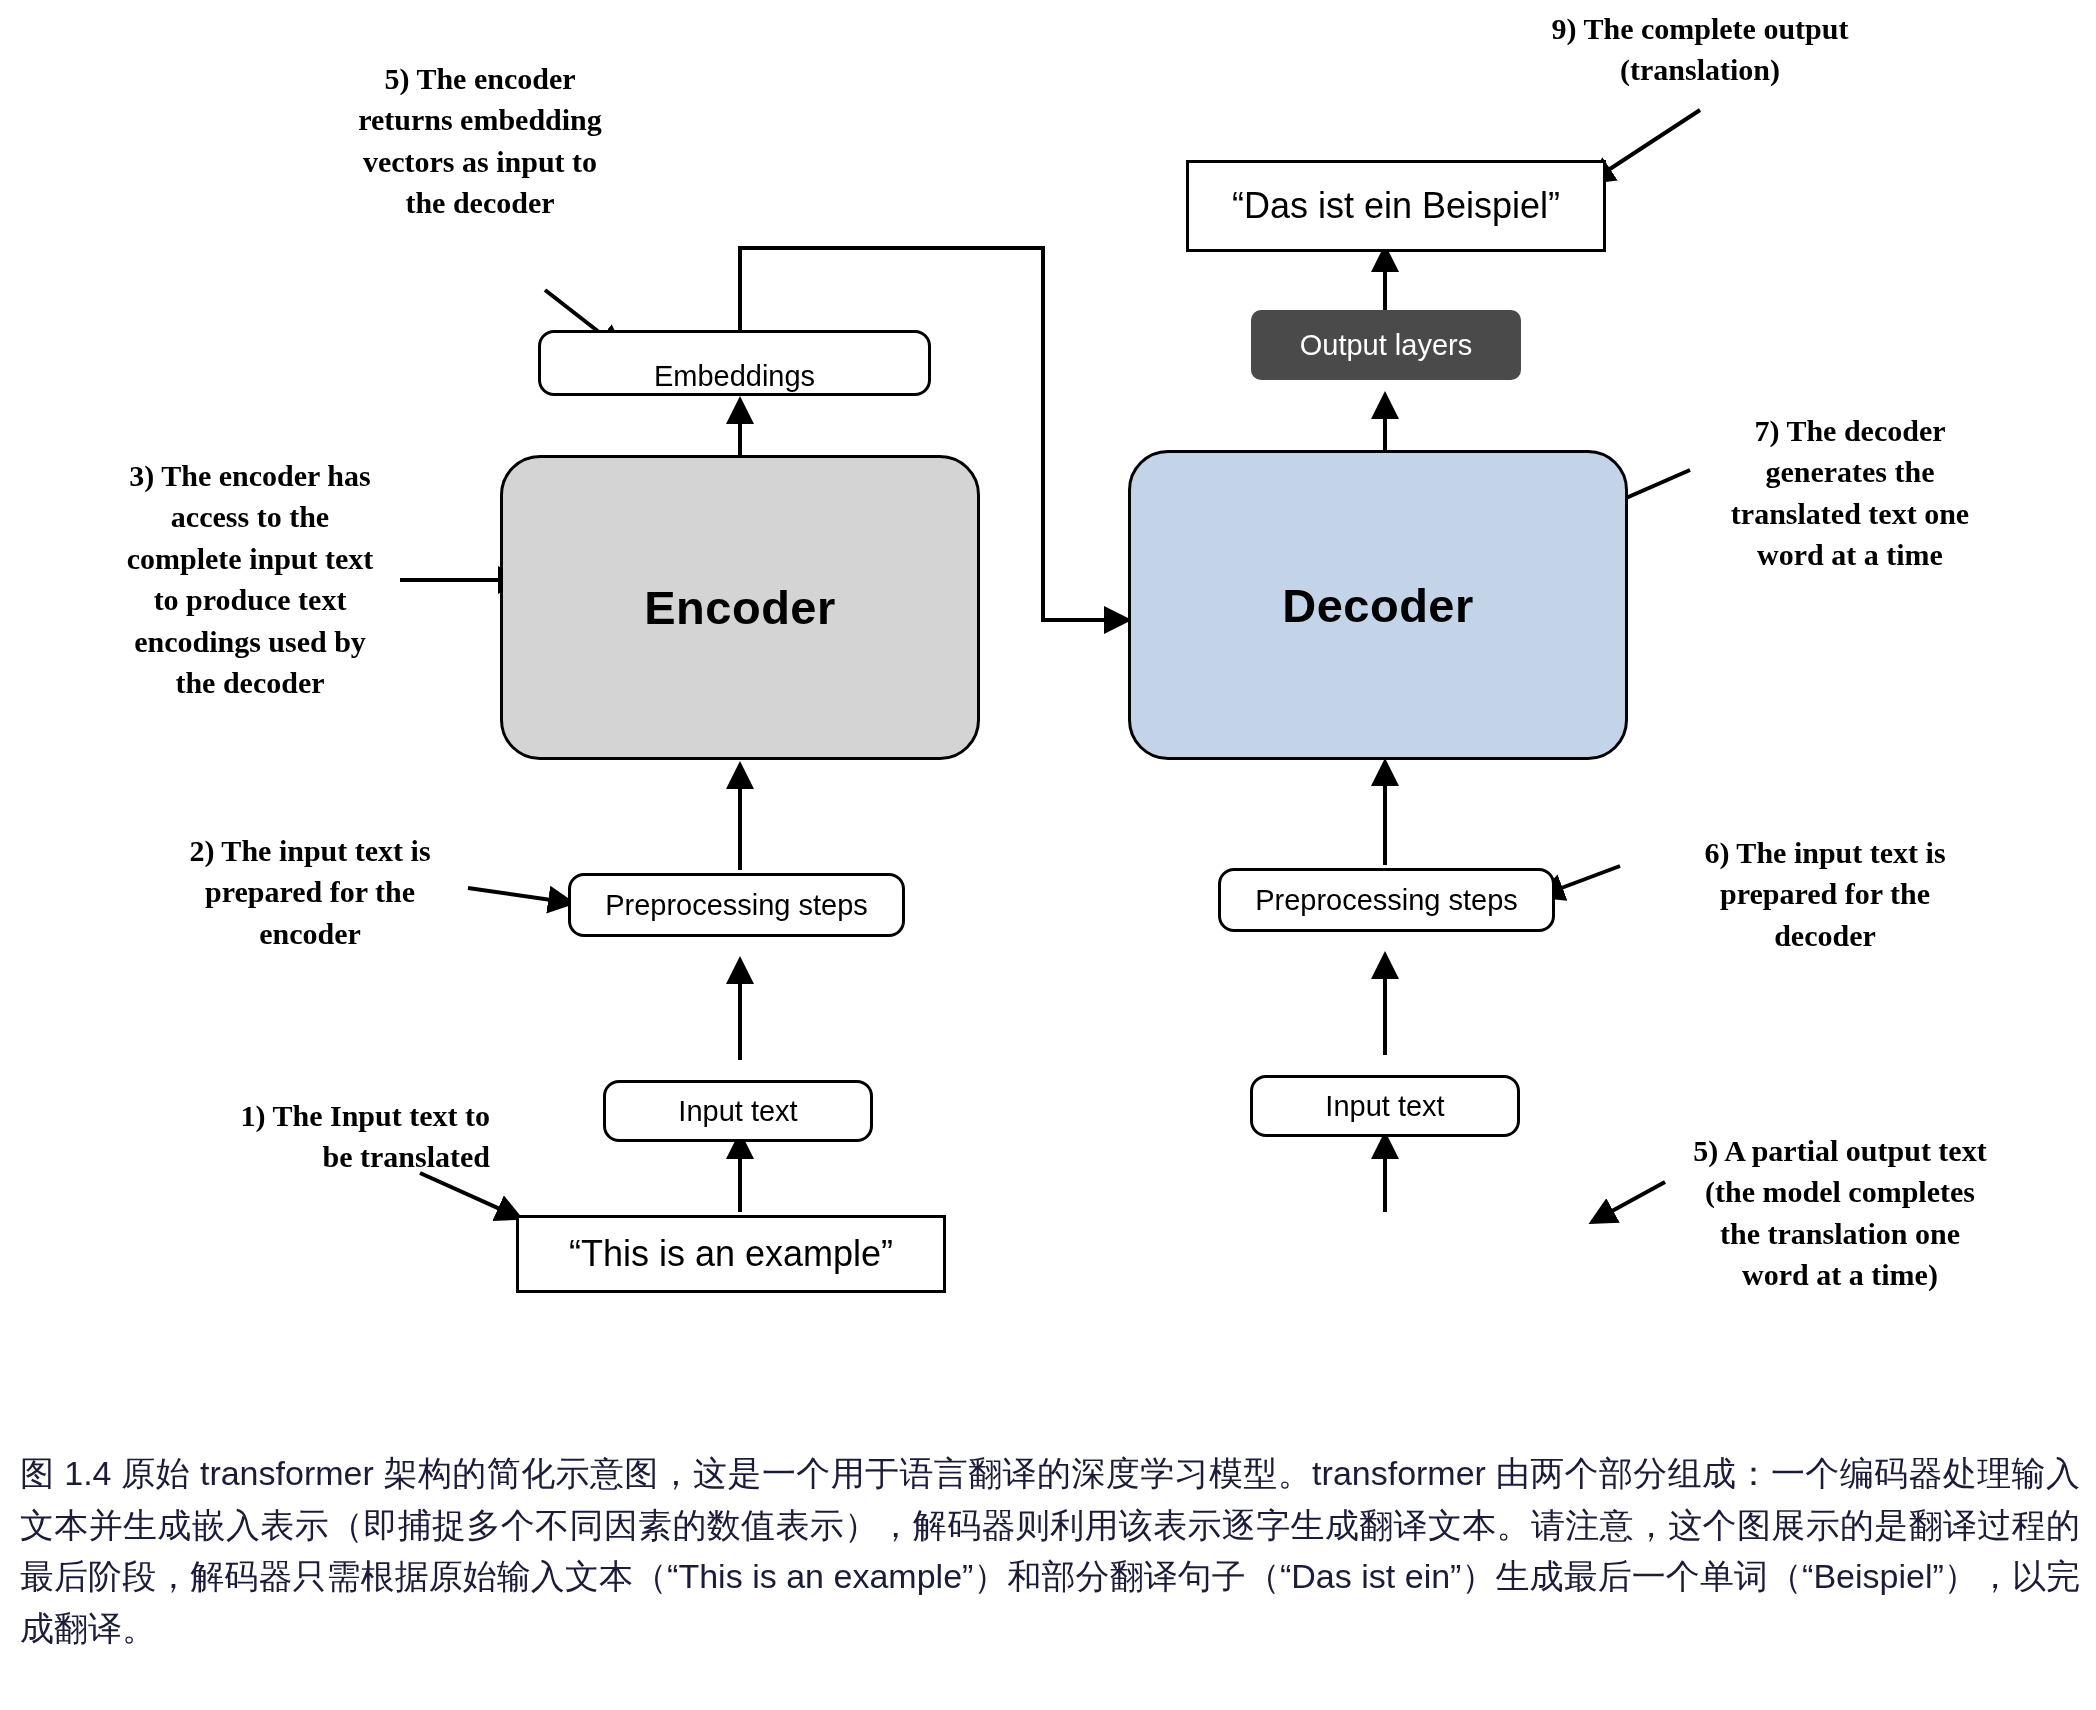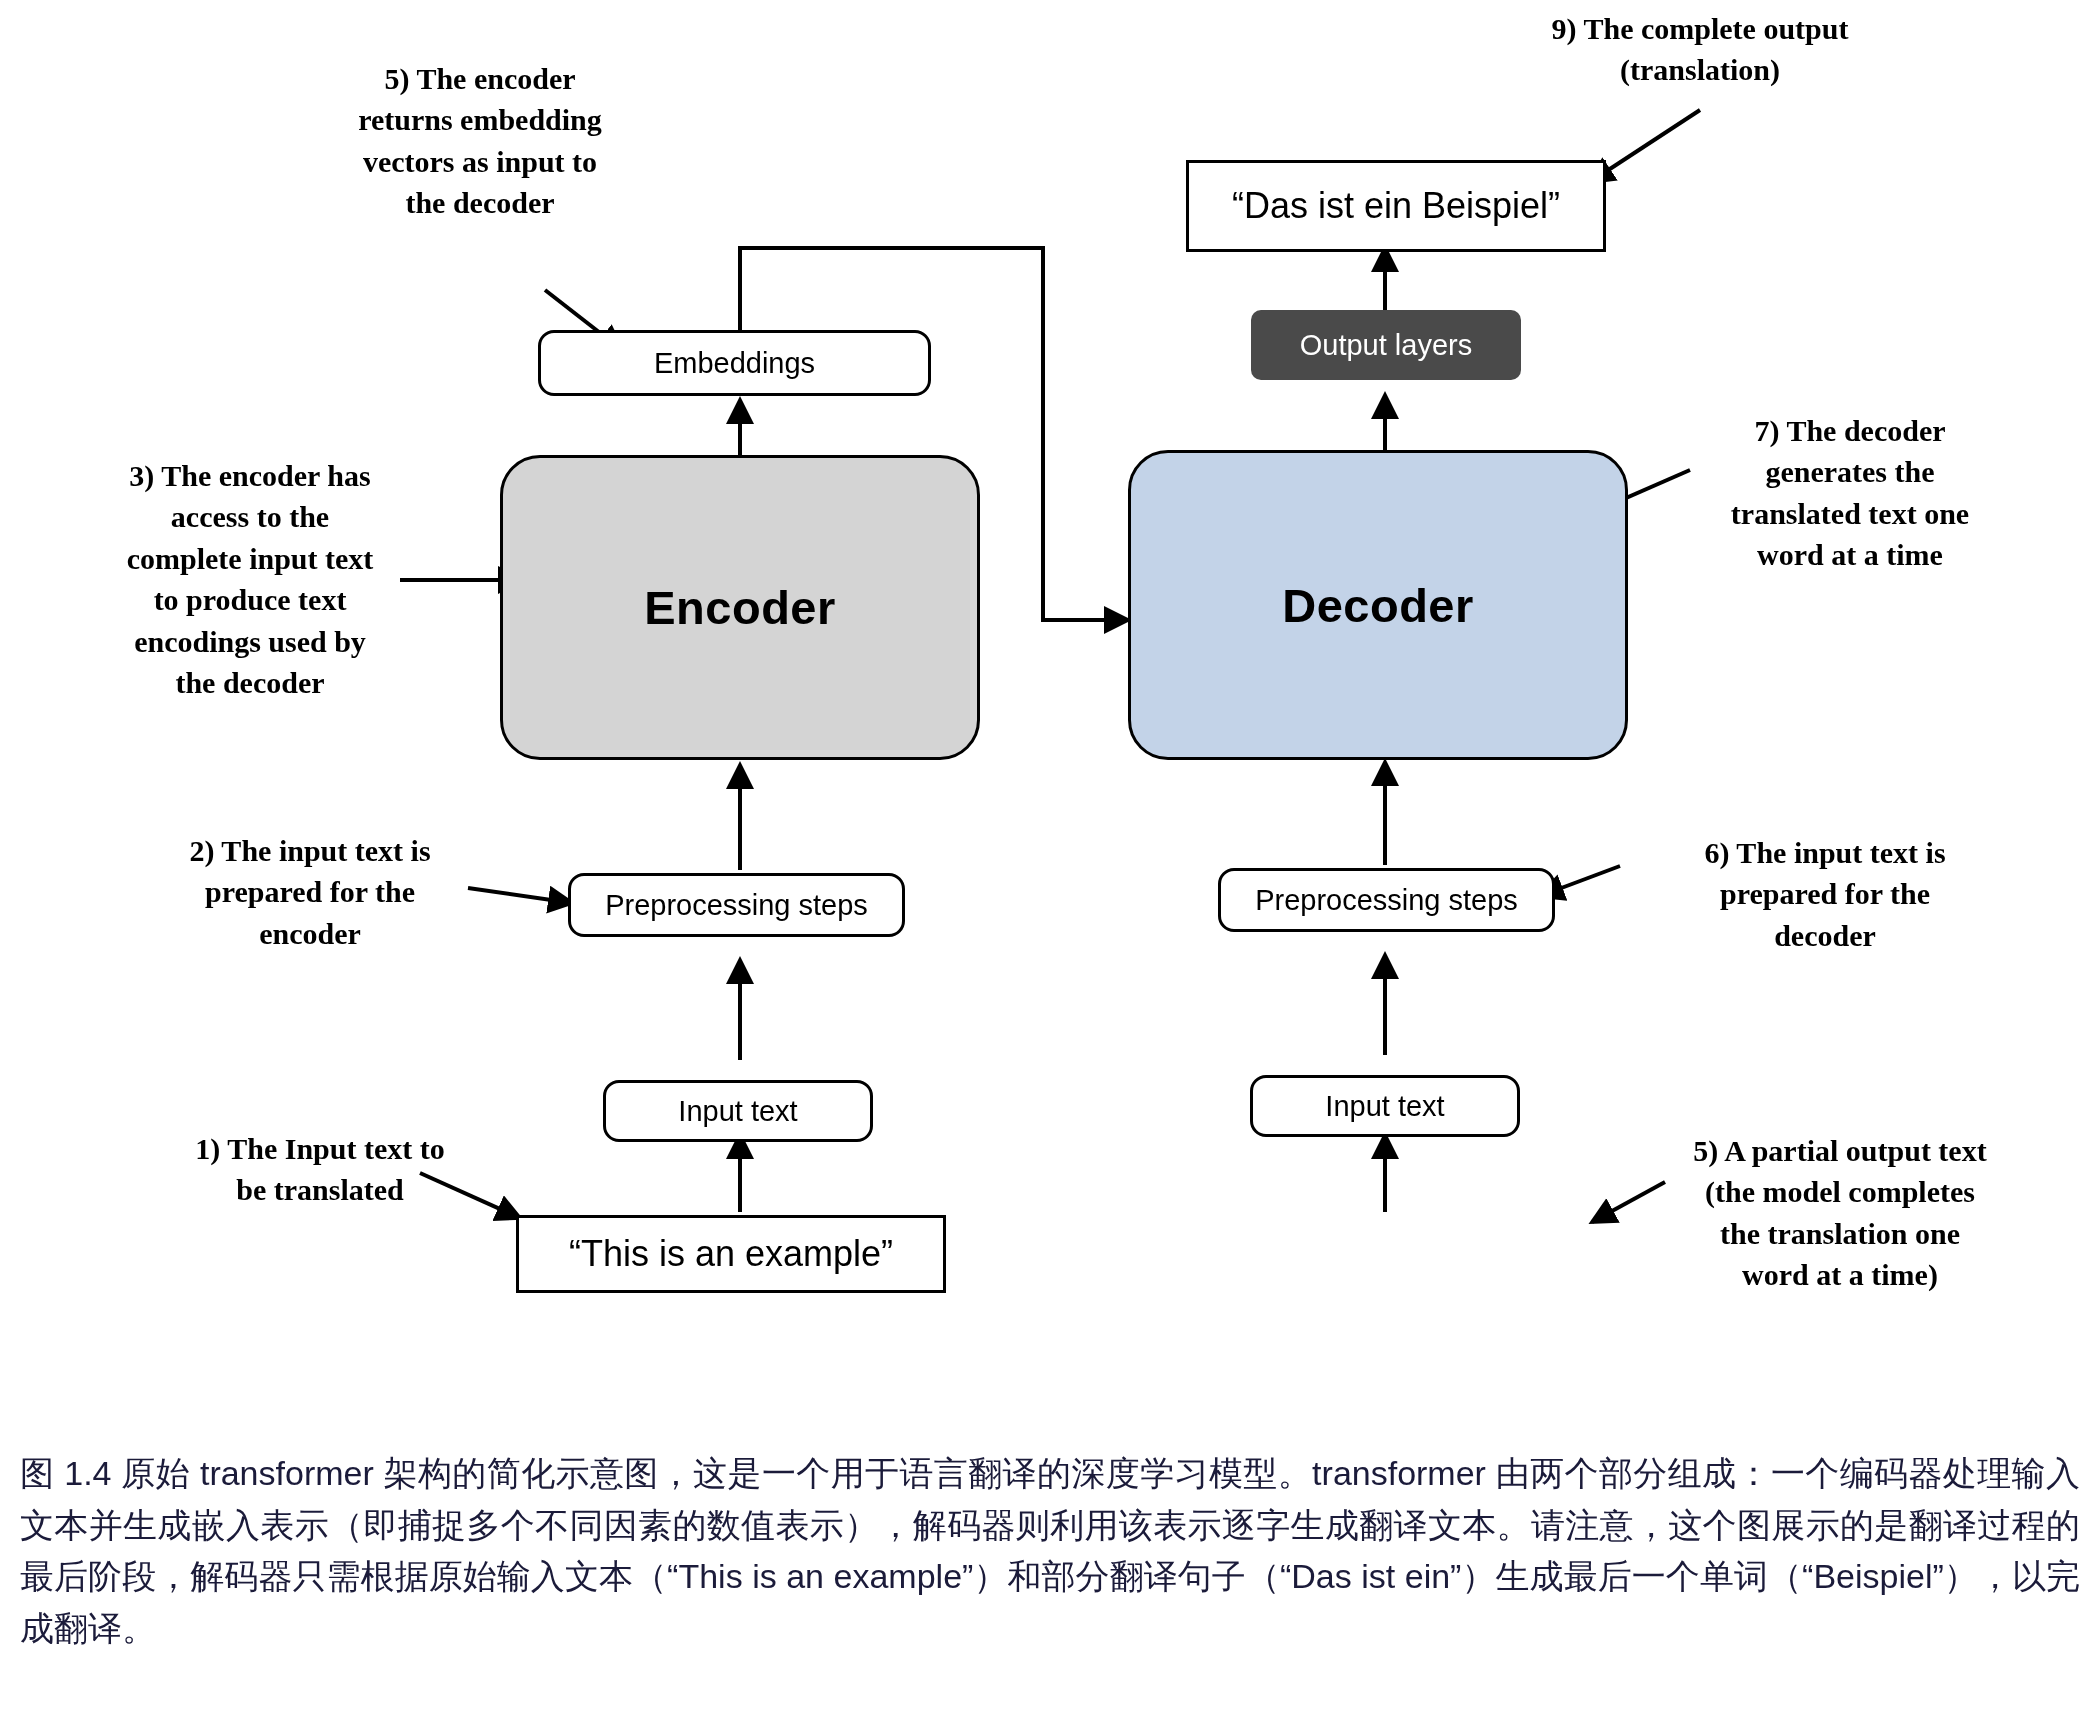--- a/index.html
+++ b/index.html
@@ -159,21 +159,21 @@
   </div>
 
   <div class="nodebox rounded-sm" style="left:568px; top:873px; width:337px; height:64px;">
     <span>Preprocessing steps</span>
   </div>
 
   <div class="bigblock encoder-block" style="left:500px; top:455px; width:480px; height:305px;">
     <span>Encoder</span>
   </div>
 
-  <div class="nodebox rounded-sm" style="left:538px; top:330px; width:393px; height:66px;">
+  <div class="nodebox rounded-sm" style="left:538px; top:330px; width:393px; height:66px;align-items:flex-end;">
     <span>Embeddings</span>
   </div>
 
 
   <div class="nodebox rounded-sm" style="left:1250px; top:1075px; width:270px; height:62px;">
     <span>Input text</span>
   </div>
 
   <div class="nodebox rounded-sm" style="left:1218px; top:868px; width:337px; height:64px;">
     <span>Preprocessing steps</span>
@@ -184,21 +184,21 @@
   </div>
 
   <div class="outputlayers" style="left:1251px; top:310px; width:270px; height:70px;">
     <span>Output layers</span>
   </div>
 
   <div class="nodebox sharp" style="left:1186px; top:160px; width:420px; height:92px;">
     <span>“Das ist ein Beispiel”</span>
   </div>
 
-  <div class="annot" style="left:150px; top:1128px; width:340px;">1) The Input text to
+  <div class="annot" style="left:150px; top:1095px; width:340px;text-align:right;">1) The Input text to
 be translated</div>
 
   <div class="annot" style="left:150px; top:830px; width:320px;">2) The input text is
 prepared for the
 encoder</div>
 
   <div class="annot" style="left:90px; top:455px; width:320px;">3) The encoder has
 access to the
 complete input text
 to produce text

